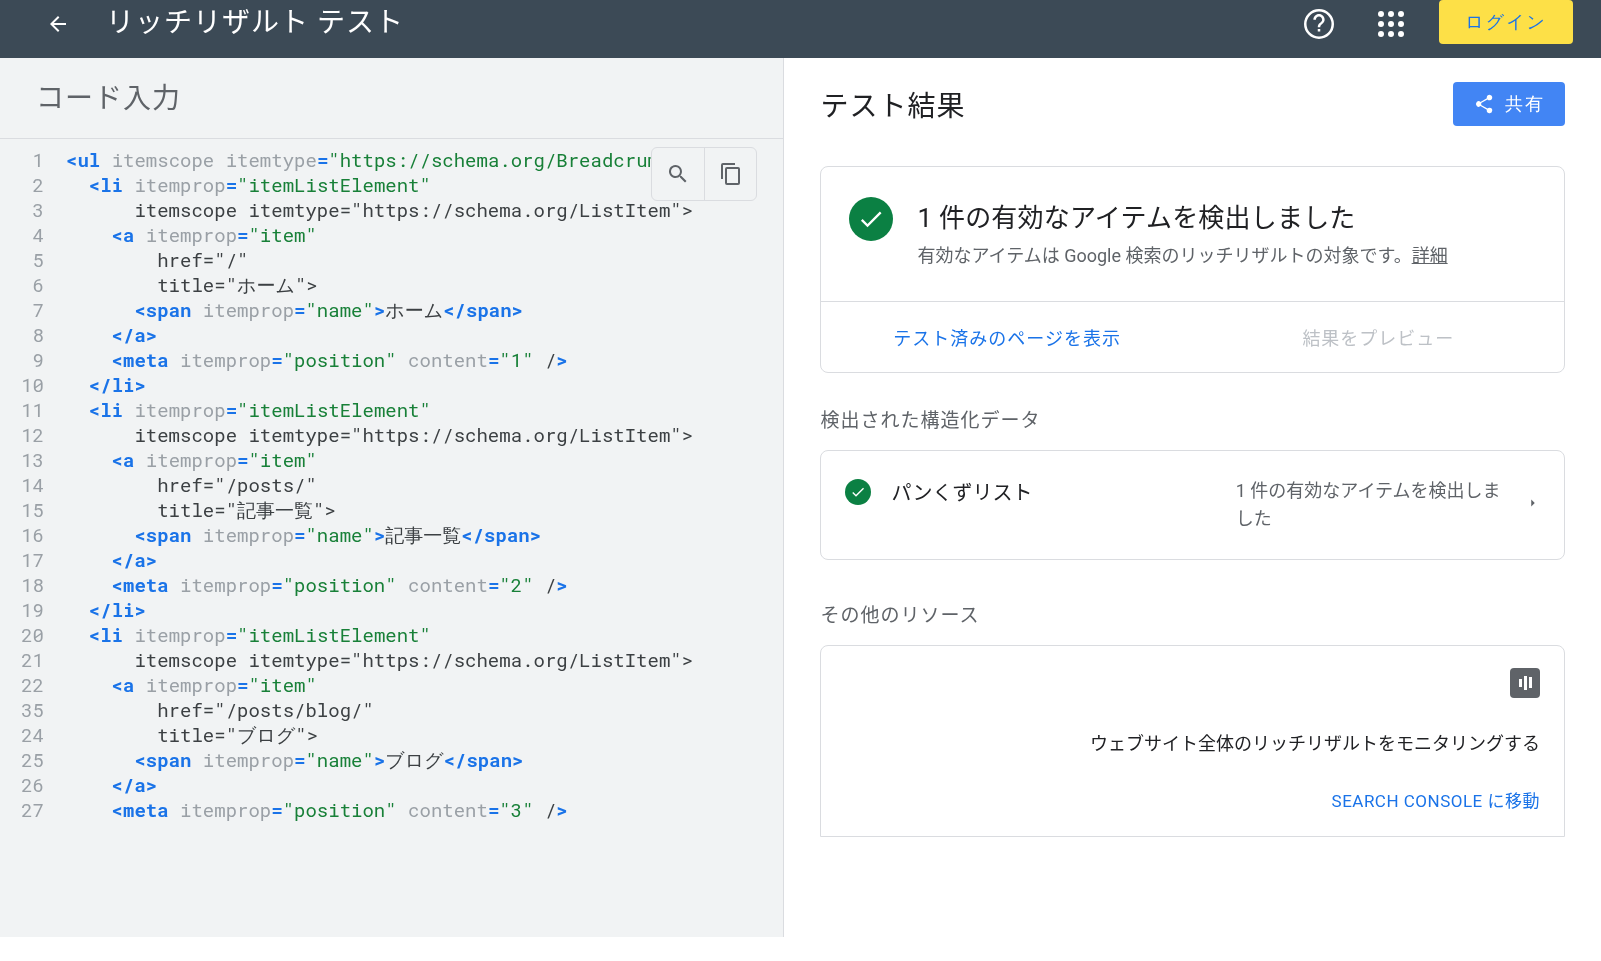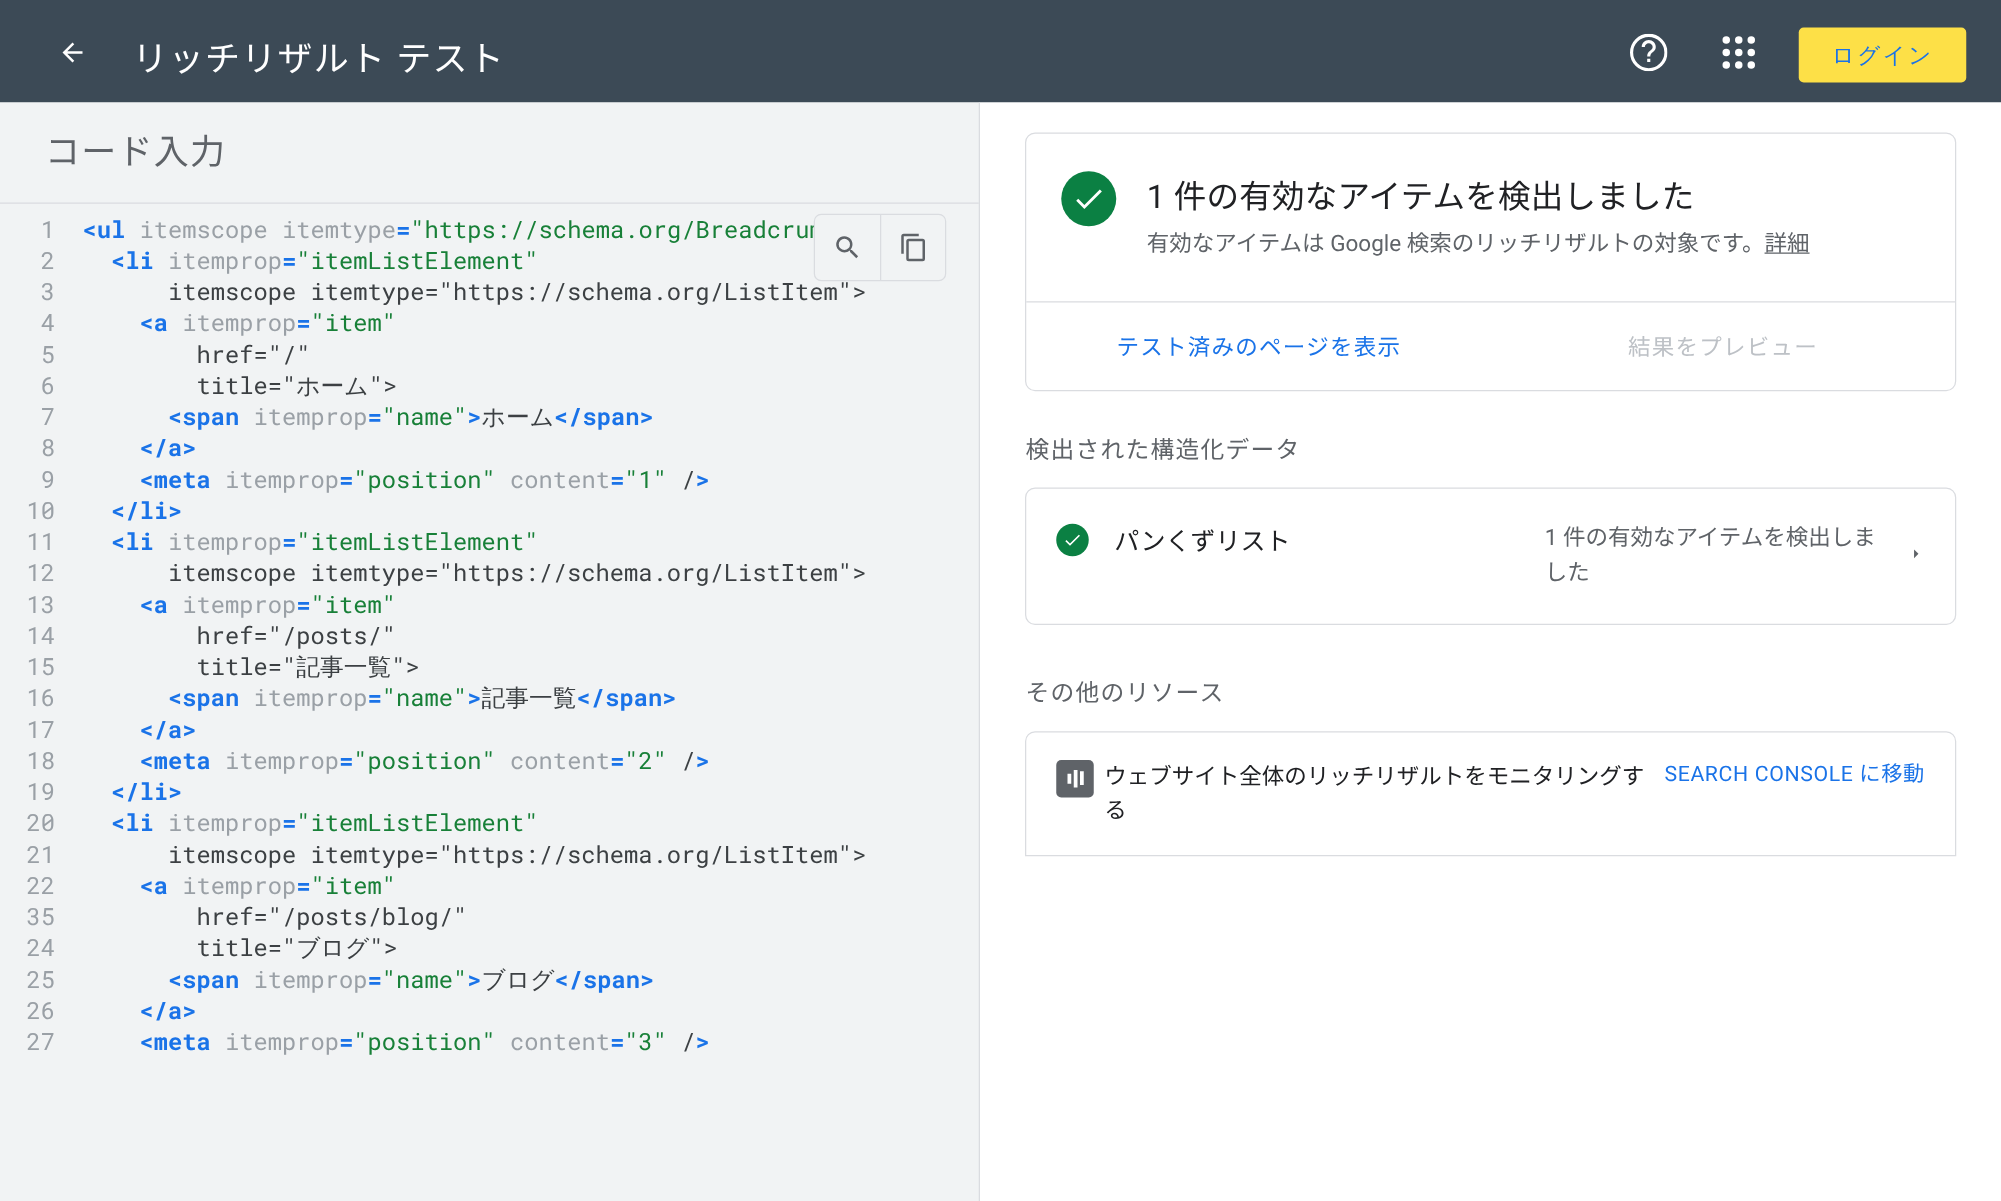--- a/index.html
+++ b/index.html
@@ -18,23 +18,23 @@
     --link-disabled:#bdc1c6;
     --ls:.2px;
     font-family:"Roboto","Noto Sans CJK JP","Helvetica Neue",Arial,sans-serif;
   }
   *{box-sizing:border-box;}
   body{margin:0;background:#fff;color:var(--text);font-size:16px;}
 
   
   .header{
     background:var(--header-bg);
-    height:82px;
-    display:flex;align-items:flex-end;
-    padding:0 28px 16px 34px;gap:24px;
+    height:58px;
+    display:flex;align-items:flex-start;
+    padding:0 28px 0 34px;gap:24px;
     color:#fff;
   }
   .header .back-btn svg{width:24px;height:24px;fill:#fff;}
   .header .title{font-size:28px;letter-spacing:1px;}
   .header .spacer{flex:1;}
   .icon-btn{display:inline-flex;align-items:center;justify-content:center;width:48px;height:48px;border-radius:50%;cursor:pointer;}
   .header .help svg{width:30px;height:30px;}
   .header .apps{display:grid;grid-template-columns:repeat(3,6px);grid-auto-rows:6px;gap:4px;}
   .header .apps span{background:#fff;border-radius:50%;}
   .login-btn{background:#fde047;color:var(--blue);border:none;border-radius:4px;padding:10px 26px;font-size:18px;font-weight:500;letter-spacing:2px;cursor:pointer;}
@@ -87,21 +87,21 @@
 
   .list-card{border:1px solid var(--border);border-radius:8px;}
   .list-row{display:flex;align-items:flex-start;gap:20px;padding:26px 24px;cursor:pointer;}
   .mini-check{width:26px;height:26px;border-radius:50%;background:var(--green-check);display:flex;align-items:center;justify-content:center;flex:0 0 26px;margin-top:2px;}
   .mini-check svg{width:16px;height:16px;fill:#fff;}
   .list-row .name{flex:1.2;font-size:20px;}
   .list-row .detail{flex:1;color:var(--text-sub);font-size:18px;line-height:1.55;}
   .list-row .chev{color:var(--text-sub);align-self:center;}
   .list-row .chev svg{width:14px;height:14px;fill:var(--text-sub);}
 
-  .other-card{border:1px solid var(--border);border-top-left-radius:8px;border-top-right-radius:8px;padding:22px 24px;display:flex;align-items:flex-start;gap:8px;}
+  .other-card{border:1px solid var(--border);border-top-left-radius:8px;border-top-right-radius:8px;padding:22px 24px;display:flex;align-items:flex-end;gap:32px;flex-direction:column;}
   .sq-icon{width:30px;height:30px;border-radius:4px;background:#5f6368;display:flex;align-items:center;justify-content:center;}
   .sq-icon .bar{width:3px;background:#fff;margin:0 1px;}
   .other-card .msg{flex:1;font-size:18px;color:var(--text);line-height:1.5;}
   .other-card .go{color:var(--blue);font-size:17px;line-height:1.5;letter-spacing:.5px;}
 
 </style>
 </head>
 <body>
 
 <div class="header">
@@ -155,20 +155,29 @@
       </div>
       <div class="code-area">
         <div class="gutter" id="gutter"><div>1</div><div>2</div><div>3</div><div>4</div><div>5</div><div>6</div><div>7</div><div>8</div><div>9</div><div>10</div><div>11</div><div>12</div><div>13</div><div>14</div><div>15</div><div>16</div><div>17</div><div>18</div><div>19</div><div>20</div><div>21</div><div>22</div><div>35</div><div>24</div><div>25</div><div>26</div><div>27</div></div>
         <div class="code" id="code"><div><span class="t-pun">&lt;</span><span class="t-tag">ul</span> <span class="t-attr">itemscope</span> <span class="t-attr">itemtype</span><span class="t-pun">=</span><span class="t-val">"https://schema.org/BreadcrumbList"</span><span class="t-pun">&gt;</span></div><div>  <span class="t-pun">&lt;</span><span class="t-tag">li</span> <span class="t-attr">itemprop</span><span class="t-pun">=</span><span class="t-val">"itemListElement"</span></div><div>      itemscope itemtype="https://schema.org/ListItem"&gt;</div><div>    <span class="t-pun">&lt;</span><span class="t-tag">a</span> <span class="t-attr">itemprop</span><span class="t-pun">=</span><span class="t-val">"item"</span></div><div>        href="/"</div><div>        title="ホーム"&gt;</div><div>      <span class="t-pun">&lt;</span><span class="t-tag">span</span> <span class="t-attr">itemprop</span><span class="t-pun">=</span><span class="t-val">"name"</span><span class="t-pun">&gt;</span>ホーム<span class="t-pun">&lt;/</span><span class="t-tag">span</span><span class="t-pun">&gt;</span></div><div>    <span class="t-pun">&lt;/</span><span class="t-tag">a</span><span class="t-pun">&gt;</span></div><div>    <span class="t-pun">&lt;</span><span class="t-tag">meta</span> <span class="t-attr">itemprop</span><span class="t-pun">=</span><span class="t-val">"position"</span> <span class="t-attr">content</span><span class="t-pun">=</span><span class="t-val">"1"</span> /<span class="t-pun">&gt;</span></div><div>  <span class="t-pun">&lt;/</span><span class="t-tag">li</span><span class="t-pun">&gt;</span></div><div>  <span class="t-pun">&lt;</span><span class="t-tag">li</span> <span class="t-attr">itemprop</span><span class="t-pun">=</span><span class="t-val">"itemListElement"</span></div><div>      itemscope itemtype="https://schema.org/ListItem"&gt;</div><div>    <span class="t-pun">&lt;</span><span class="t-tag">a</span> <span class="t-attr">itemprop</span><span class="t-pun">=</span><span class="t-val">"item"</span></div><div>        href="/posts/"</div><div>        title="記事一覧"&gt;</div><div>      <span class="t-pun">&lt;</span><span class="t-tag">span</span> <span class="t-attr">itemprop</span><span class="t-pun">=</span><span class="t-val">"name"</span><span class="t-pun">&gt;</span>記事一覧<span class="t-pun">&lt;/</span><span class="t-tag">span</span><span class="t-pun">&gt;</span></div><div>    <span class="t-pun">&lt;/</span><span class="t-tag">a</span><span class="t-pun">&gt;</span></div><div>    <span class="t-pun">&lt;</span><span class="t-tag">meta</span> <span class="t-attr">itemprop</span><span class="t-pun">=</span><span class="t-val">"position"</span> <span class="t-attr">content</span><span class="t-pun">=</span><span class="t-val">"2"</span> /<span class="t-pun">&gt;</span></div><div>  <span class="t-pun">&lt;/</span><span class="t-tag">li</span><span class="t-pun">&gt;</span></div><div>  <span class="t-pun">&lt;</span><span class="t-tag">li</span> <span class="t-attr">itemprop</span><span class="t-pun">=</span><span class="t-val">"itemListElement"</span></div><div>      itemscope itemtype="https://schema.org/ListItem"&gt;</div><div>    <span class="t-pun">&lt;</span><span class="t-tag">a</span> <span class="t-attr">itemprop</span><span class="t-pun">=</span><span class="t-val">"item"</span></div><div>        href="/posts/blog/"</div><div>        title="ブログ"&gt;</div><div>      <span class="t-pun">&lt;</span><span class="t-tag">span</span> <span class="t-attr">itemprop</span><span class="t-pun">=</span><span class="t-val">"name"</span><span class="t-pun">&gt;</span>ブログ<span class="t-pun">&lt;/</span><span class="t-tag">span</span><span class="t-pun">&gt;</span></div><div>    <span class="t-pun">&lt;/</span><span class="t-tag">a</span><span class="t-pun">&gt;</span></div><div>    <span class="t-pun">&lt;</span><span class="t-tag">meta</span> <span class="t-attr">itemprop</span><span class="t-pun">=</span><span class="t-val">"position"</span> <span class="t-attr">content</span><span class="t-pun">=</span><span class="t-val">"3"</span> /<span class="t-pun">&gt;</span></div></div>
       </div>
     </div>
   </div>
 
   <div class="right">
     <div class="right-inner">
+      <div class="right-header">
+        <h2>テスト結果</h2>
+        <button class="share-btn">
+          <svg viewBox="0 0 24 24">
+              <path d="M18 16a3 3 0 00-2.2 1L8.9 13a3 3 0 000-2l6.9-4A3 3 0 1015 5a3 3 0 00.1.7L8.2 9.7a3 3 0 100 4.6l6.9 4A3 3 0 1018 16z"></path>
+            </svg>
+          <span>共有</span>
+        </button>
+      </div>
 
       <div class="card">
         <div class="status-row">
           <span class="check-badge">
             <svg viewBox="0 0 24 24">
                 <path d="M9 16.2l-4.2-4.2L3.4 13.4 9 19l12-12-1.4-1.4z"></path>
               </svg>
           </span>
           <div class="status-text">
             <h3>1 件の有効なアイテムを検出しました</h3>

